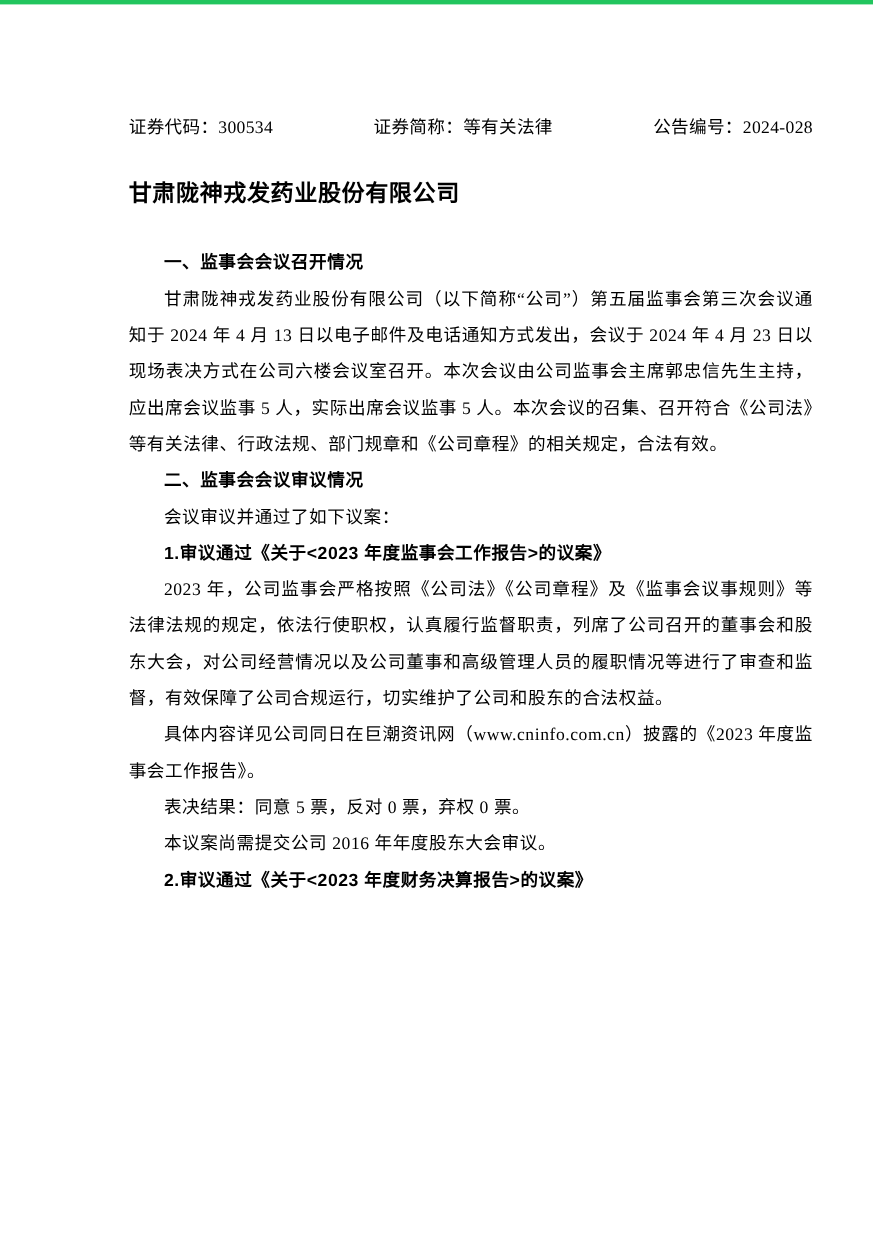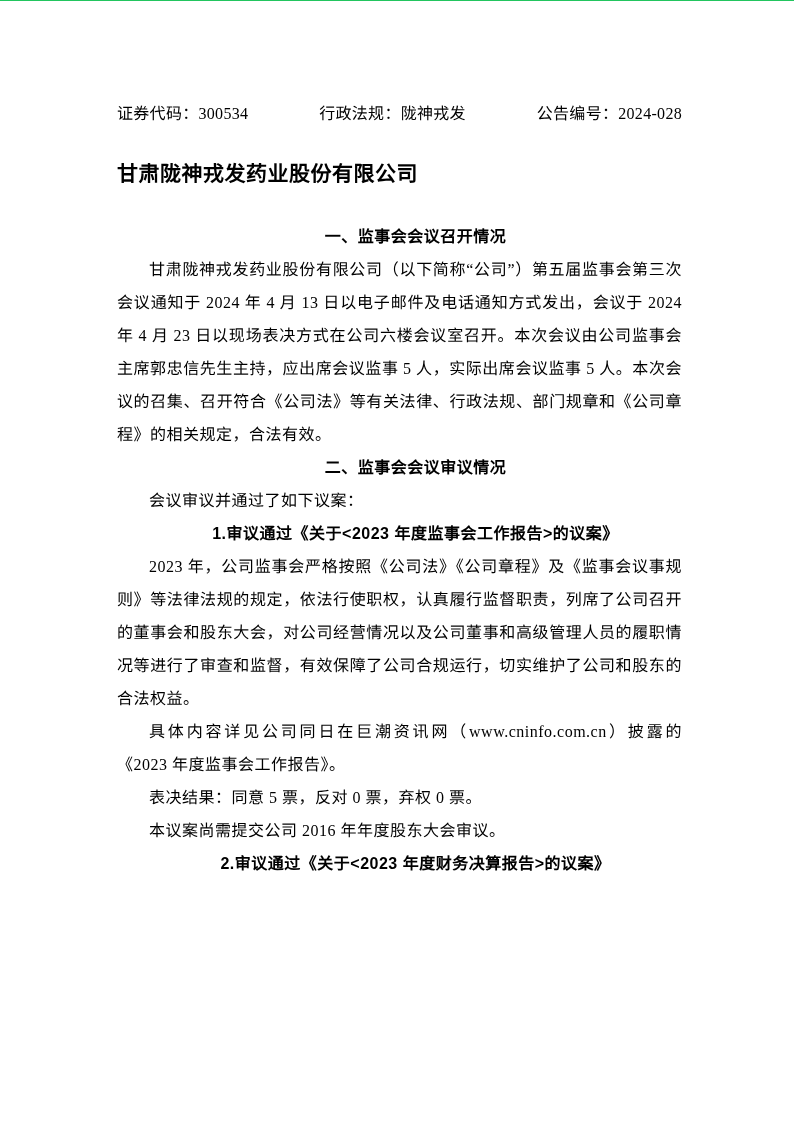--- a/index.html
+++ b/index.html
@@ -8,23 +8,23 @@
     background: #ffffff;
   }
   .page {
     position: relative;
     width: 794px;
     height: 1122px;
     margin: 0 auto;
     background: #ffffff;
     color: #000000;
     box-sizing: border-box;
-    padding: 103px 112px 0 117px;
+    padding: 103px 55px 0 117px;
     overflow: hidden;
-    border-top: 1px solid #22c55e;
+    border-top: 4px solid #22c55e;
   }
   .header-row {
     display: flex;
     justify-content: space-between;
     align-items: baseline;
     font-family: "Liberation Serif", "DejaVu Serif", serif;
     font-size: 16px;
     line-height: 20px;
     white-space: nowrap;
     letter-spacing: 0.3px;
@@ -52,42 +52,41 @@
     margin: 50px 0 0 0;
   }
   .sec-heading {
     font-family: "Liberation Sans", "DejaVu Sans", sans-serif;
     font-weight: bold;
     font-size: 16px;
     line-height: 33px;
     letter-spacing: 0.5px;
     text-indent: 2em;
     margin: 0;
-    text-align: center;
   }
   .sec-heading.gap-top { margin-top: 33px; }
   .body-para {
     font-family: "Liberation Serif", "DejaVu Serif", serif;
     font-size: 16px;
     line-height: 33px;
     letter-spacing: 0.5px;
     text-align: justify;
     text-justify: inter-ideograph;
     text-indent: 2em;
     margin: 0;
   }
 </style>
 </head>
 <body>
 
 <div class="page">
 
   <div class="header-row">
     <span>证券代码：300534</span>
-    <span>行政法规：陇神戎发</span>
+    <span>证券简称：等有关法律</span>
     <span>公告编号：2024-028</span>
   </div>
 
   <h1 class="doc-title first">甘肃陇神戎发药业股份有限公司</h1>
 
 
 
   <h2 class="sec-heading gap-top">一、监事会会议召开情况</h2>
 
   <p class="body-para">甘肃陇神戎发药业股份有限公司（以下简称“公司”）第五届监事会第三次会议通知于 2024 年 4 月 13 日以电子邮件及电话通知方式发出，会议于 2024 年 4 月 23 日以现场表决方式在公司六楼会议室召开。本次会议由公司监事会主席郭忠信先生主持，应出席会议监事 5 人，实际出席会议监事 5 人。本次会议的召集、召开符合《公司法》等有关法律、行政法规、部门规章和《公司章程》的相关规定，合法有效。</p>

